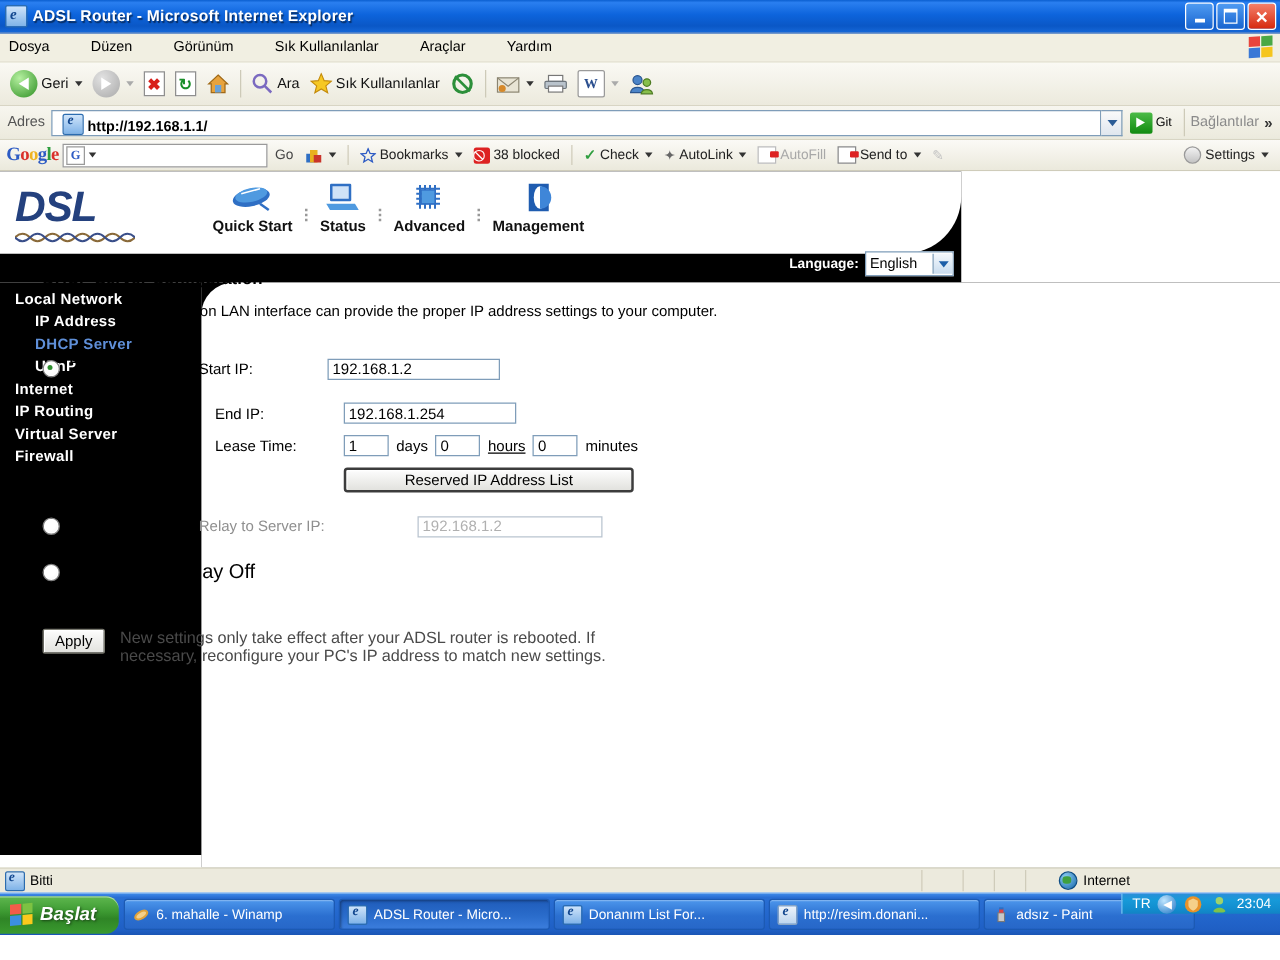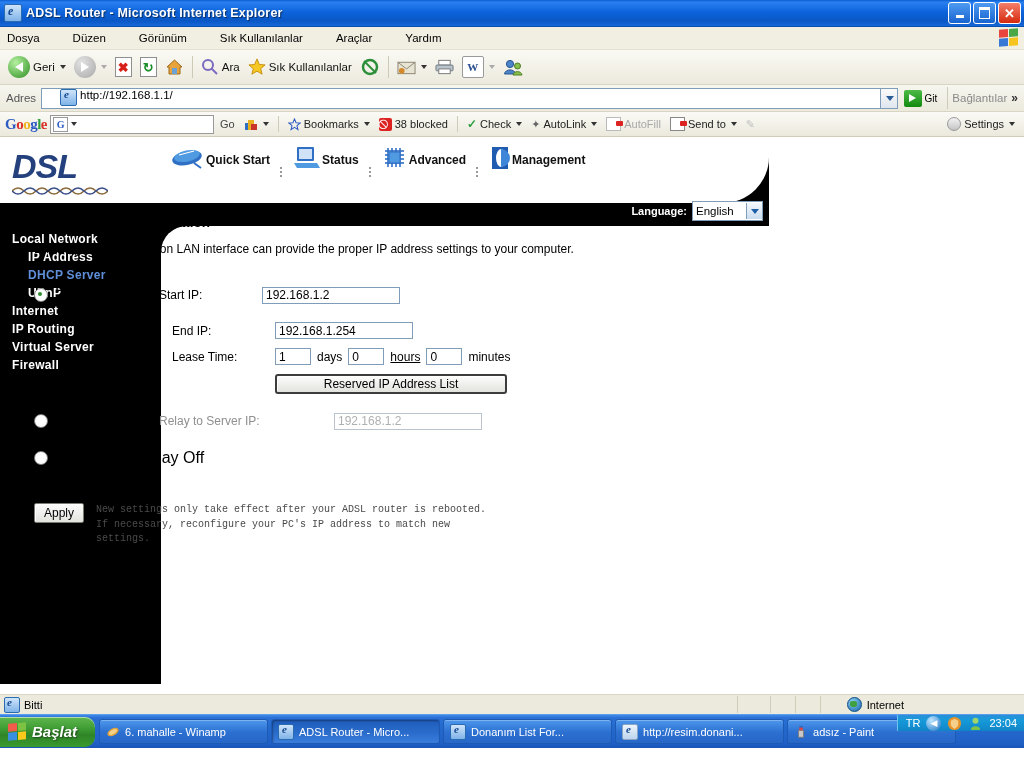--- a/index.html
+++ b/index.html
@@ -80,21 +80,21 @@
 
   
   #addrbar{
     height:26px;background:linear-gradient(to bottom,#f7f6ef,#ecead d);
     background:linear-gradient(to bottom,#f7f6ef,#eceadd);
     display:flex;align-items:center;border-bottom:1px solid #d8d5c4;padding-left:6px;
   }
   #addrbar .lbl{font-size:11.5px;color:#555;margin-right:5px;}
   #addrinput{
     flex:1;height:19px;background:#fff;border:1px solid #7f9db9;
-    display:flex;align-items:flex-start;padding-left:18px;
+    display:flex;align-items:flex-end;padding-left:8px;font-weight:bold;
   }
   #addrinput .ieico{width:15px;height:15px;background:linear-gradient(to bottom,#cfe4fa,#7fb3e8);border:1px solid #2b6cb0;border-radius:2px;position:relative;margin-right:3px;flex:none;}
   #addrinput .ieico:after{content:"e";position:absolute;left:3px;top:-2px;color:#12478f;font:italic bold 11px "Liberation Serif",serif;}
   #addrinput .urltext{font-size:11.5px;color:#000;}
   .ddbtn{width:16px;height:19px;background:linear-gradient(to bottom,#fafafa,#dfe6ee);border:1px solid #7f9db9;border-left:none;display:flex;align-items:center;justify-content:center;}
   .ddbtn .caret{border-top-color:#2b5c96;border-left-width:4px;border-right-width:4px;border-top-width:5px;}
   .gitbtn{display:flex;align-items:center;gap:3px;margin:0 6px;font-size:10px;}
   .goarrow{width:18px;height:17px;background:linear-gradient(to bottom,#4cbb47,#118a10);border-radius:2px;display:flex;align-items:center;justify-content:center;}
   .goarrow i{width:0;height:0;border-top:4px solid transparent;border-bottom:4px solid transparent;border-left:7px solid #fff;}
   .links-lbl{font-size:11.5px;color:#8a8a8a;margin-right:4px;}
@@ -122,21 +122,21 @@
   
   #page{position:relative;width:1024px;height:557px;background:#fff;overflow:hidden;}
   #bannerwrap{position:absolute;left:0;top:0;width:769px;height:89px;background:#000;}
   #bannerwrap:before{content:"";position:absolute;left:0;top:0;width:769px;height:66px;background:#fff;border-bottom-right-radius:46px;}
 
   .dsl-logo{position:absolute;left:12px;top:12px;width:100px;}
   .dsl-text{font:italic 900 34px "Liberation Sans",sans-serif;color:#24417e;letter-spacing:-1px;line-height:34px;}
   .dsl-wave{margin-top:-3px;width:96px;height:12px;}
 
   .navitems{position:absolute;left:160px;top:8px;display:flex;align-items:flex-start;}
-  .navitem{display:flex;flex-direction:row;align-items:center;width:auto;padding:0 10px;}
+  .navitem{display:flex;flex-direction:column;align-items:center;width:auto;padding:0 10px;}
   .navicon{height:26px;display:flex;align-items:flex-end;justify-content:center;}
   .navlabel{font:bold 12px "Liberation Sans",sans-serif;color:#111;margin-top:3px;white-space:nowrap;}
   .navdots{display:flex;flex-direction:column;gap:2px;margin-top:22px;}
   .navdots i{width:2px;height:2px;background:#999;display:block;}
 
   #langbar{position:absolute;right:0;top:60px;width:769px;height:29px;}
   .langrow{position:absolute;right:6px;top:4px;display:flex;align-items:center;gap:5px;}
   .langlabel{color:#fff;font:bold 11px "Liberation Sans",sans-serif;}
   .langsel{
     width:66px;height:18px;background:#fff;border:1px solid #7f9db9;
@@ -172,21 +172,21 @@
   }
   .tinput.dim{color:#b0b0b0;border-color:#b9c4cf;}
   .btn{
     background:linear-gradient(to bottom,#fdfdfd,#e2e2de);
     border:1px solid #7a7a70;border-radius:2px;
     font:12px "Liberation Sans",sans-serif;color:#000;
     display:flex;align-items:center;justify-content:center;
     box-shadow:inset 1px 1px 0 #fff;box-sizing:border-box;
   }
   .btn.defaultbtn{border:2px solid #3c3c3c;border-radius:3px;}
-  .note{font-size:10px;color:#4a4a4a;line-height:14.5px;font-family:Liberation Mono, monospace;}
+  .note{font-size:13px;color:#4a4a4a;line-height:14.5px;}
 
   
   #statusbar{
     height:19px;background:#eceadd;border-top:1px solid #d8d5c4;
     display:flex;align-items:center;position:relative;
   }
   #statusbar .sico{width:14px;height:14px;margin:0 4px 0 4px;background:linear-gradient(to bottom,#cfe4fa,#7fb3e8);border:1px solid #2b6cb0;border-radius:2px;position:relative;flex:none;}
   #statusbar .sico:after{content:"e";position:absolute;left:2px;top:-2px;color:#12478f;font:italic bold 11px "Liberation Serif",serif;}
   #statusbar .stext{font-size:11px;color:#000;}
   .sbsep{width:1px;height:17px;background:#cfccba;}

